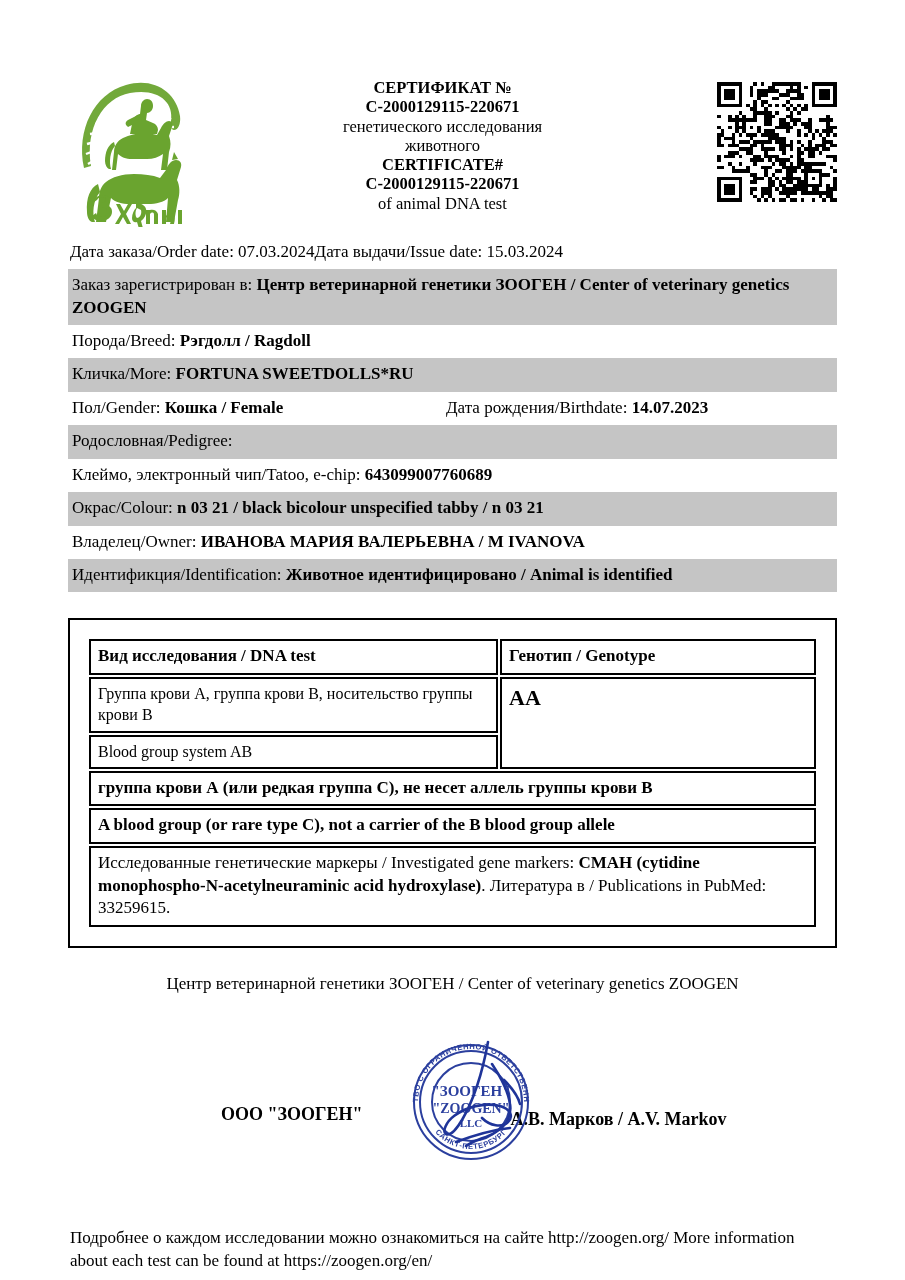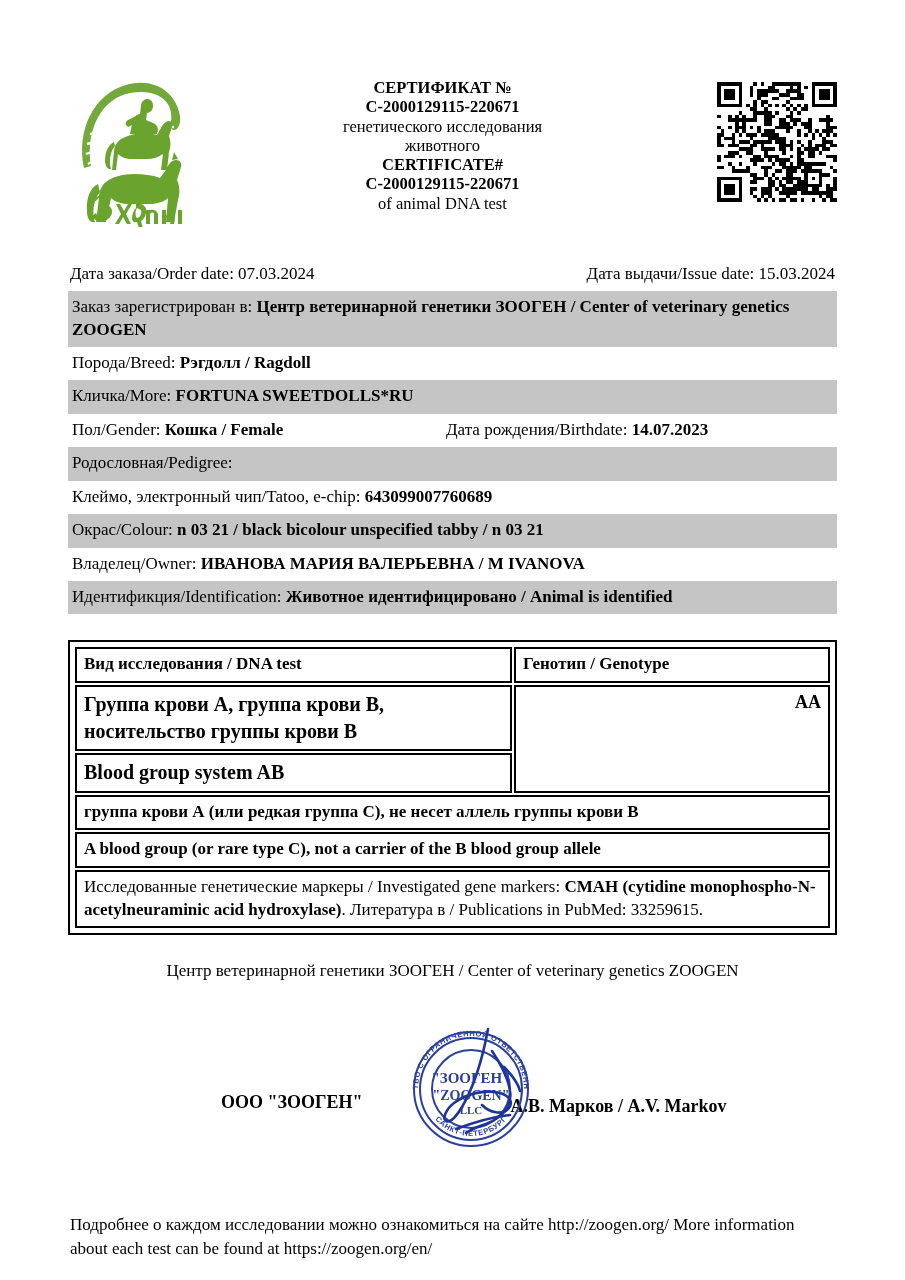--- a/index.html
+++ b/index.html
@@ -53,25 +53,23 @@
   .qr {
     flex: 0 0 120px;
     width: 120px;
     margin-top: 16px;
   }
   .qr svg { display: block; width: 120px; height: 120px; }
 
   
   .dates {
     display: flex;
-    justify-content: space-between;
     font-size: 17px;
     padding: 3px 2px 5px 2px;
     line-height: 1.3;
-    margin-top: 22px;
   }
 
   
   .info-rows { margin-top: 1px; }
   .info-row {
     font-size: 17px;
     line-height: 1.32;
     padding: 5px 4px 6px 4px;
     background: #ffffff;
   }
@@ -81,41 +79,41 @@
     display: flex;
     justify-content: flex-start;
   }
   .info-row .split .left { width: 374px; flex: 0 0 374px; }
   .info-row .split .right { flex: 1 1 auto; }
 
   
   .table-wrap {
     margin-top: 26px;
     border: 2px solid #000;
-    padding: 3px;
+    padding: 17px;
   }
   table.dna {
     width: 100%;
     border-collapse: separate;
     border-spacing: 2px;
     font-size: 17px;
   }
   table.dna td {
     border: 2px solid #000;
     padding: 4px 7px 5px 7px;
     vertical-align: top;
     line-height: 1.33;
   }
   td.head { font-weight: bold; }
-  td.test { font-weight: bold; font-size: 20px; line-height: 1.35; }
+  td.test { font-weight: normal; font-size: 16px; line-height: 1.35; }
   td.genotype {
-    text-align: right;
+    text-align: left;
     vertical-align: middle;
     font-weight: bold;
-    font-size: 18px;
+    font-size: 22px;
     margin-top: 28px;
   }
   td.result { font-weight: bold; font-family: Liberation Serif, serif; }
   td.markers { font-weight: normal; }
   td.markers b { font-weight: bold; }
   .col-genotype { width: 298px; }
 
   
   .center-line {
     text-align: center;

